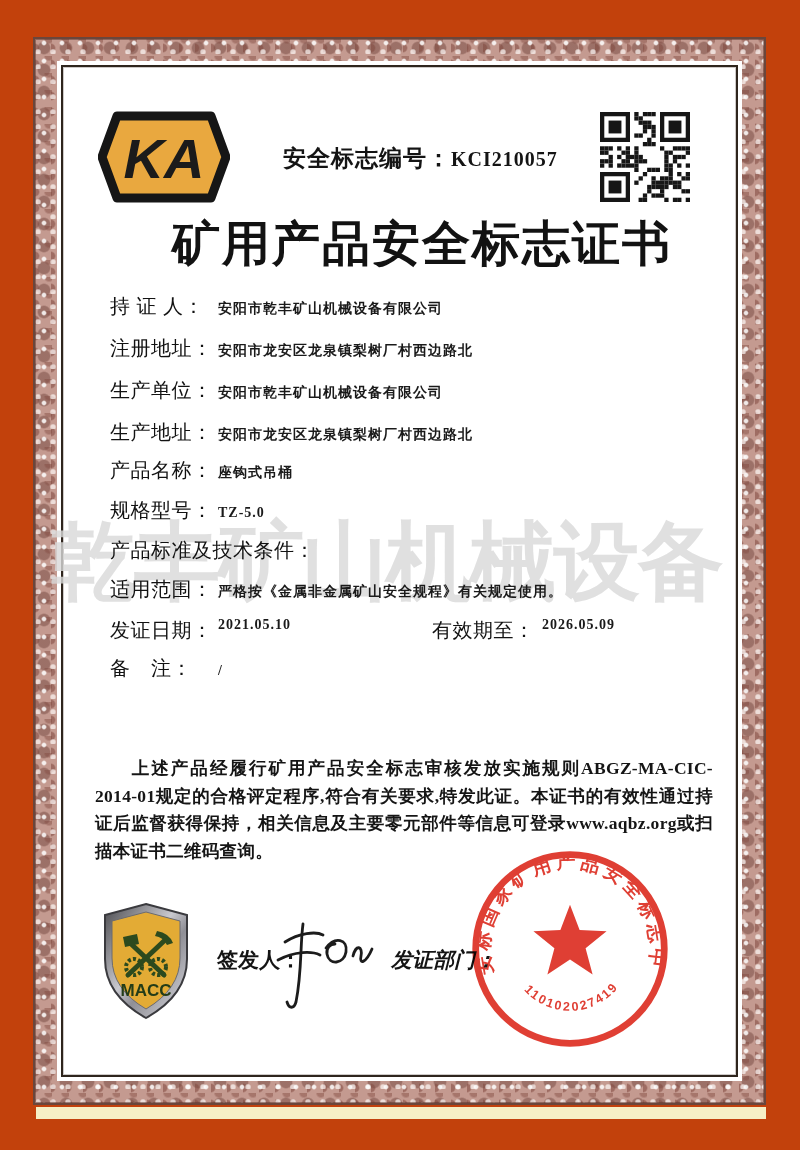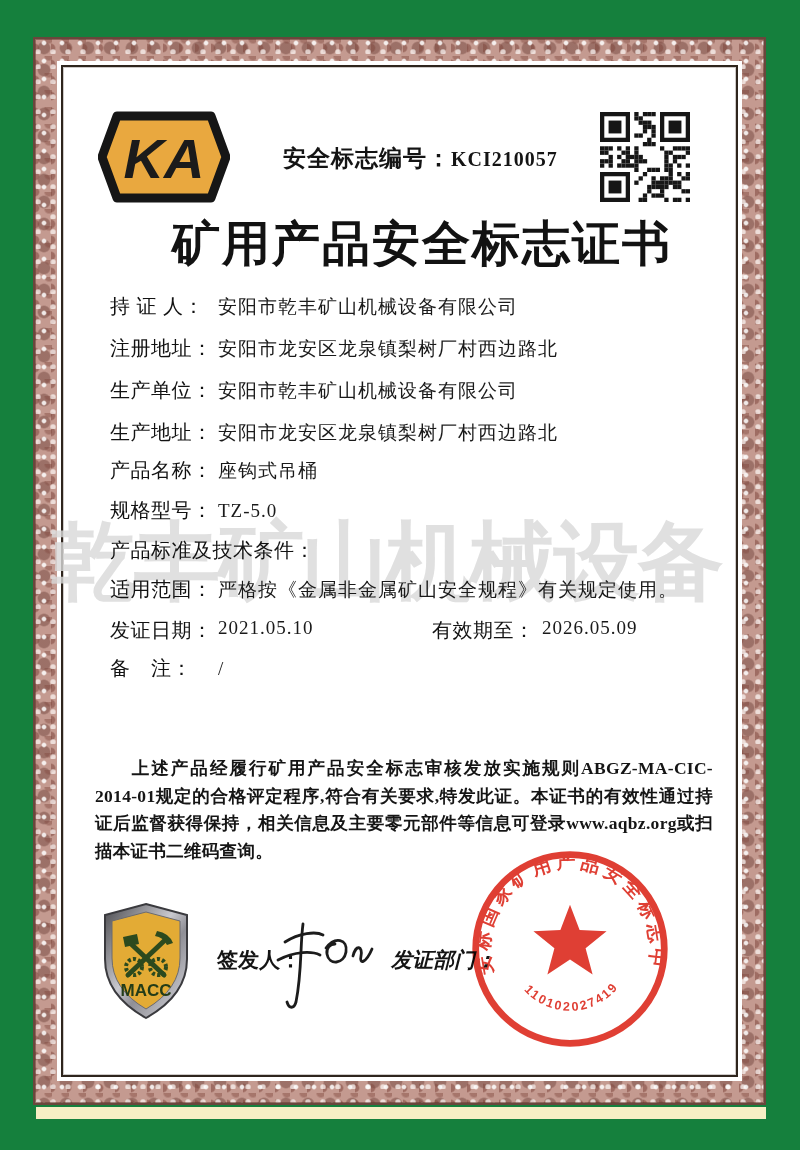--- a/index.html
+++ b/index.html
@@ -1,20 +1,20 @@
 <!DOCTYPE html>
 <html><head>
 <meta charset="utf-8">
 <style>
   * { margin:0; padding:0; box-sizing:border-box; }
   html,body { background:#ffffff; }
   body { font-family:"Liberation Sans", sans-serif; }
   .page {
     position:relative; width:800px; height:1150px; margin:0 auto;
-    background:#15803d; overflow:hidden;
+    background:#c2410c; overflow:hidden;
   }
   
   .frame {
     position:absolute; left:33px; top:37px; width:733px; height:1068px;
     background-color:#c49a90;
     background-image:
       radial-gradient(circle at 9px 4px,  rgba(255,255,255,.85) 1.5px, transparent 3px),
       radial-gradient(circle at 3px 13px, rgba(255,250,248,.7) 2px, transparent 3.5px),
       radial-gradient(circle at 0 9px,   rgba(128,72,62,.55) 3.5px, transparent 5px),
       radial-gradient(circle at 14px 0,  rgba(128,72,62,.45) 3.5px, transparent 5.5px),
@@ -47,21 +47,21 @@
     position:absolute; left:0; top:212px; width:800px; text-align:center;
     font-family:"Liberation Serif", serif; font-weight:700;
     font-size:48px; letter-spacing:2px; color:#121212;padding-left:44px;
   }
   
   .row { position:absolute; left:110px; display:flex; align-items:baseline; z-index:2; white-space:nowrap; }
   .lbl {
     min-width:108px; font-size:20px; font-weight:400; color:#121212; letter-spacing:.5px;
   }
   .val {
-    font-family:"Liberation Serif", serif; font-size:19px; font-weight:400;
+    font-family:"Liberation Serif", serif; font-size:14px; font-weight:700;
     color:#1a1a1a; letter-spacing:1px;
   }
   .abs { position:absolute; top:0; white-space:nowrap; }
   .watermark {
     position:absolute; left:50px; top:504px; z-index:1;
     font-size:86px; font-weight:800; letter-spacing:-2px; white-space:nowrap;
     color:#d9d9d9; opacity:.8;
   }
   .statement {
     position:absolute; left:95px; top:755px; width:618px; z-index:2;

